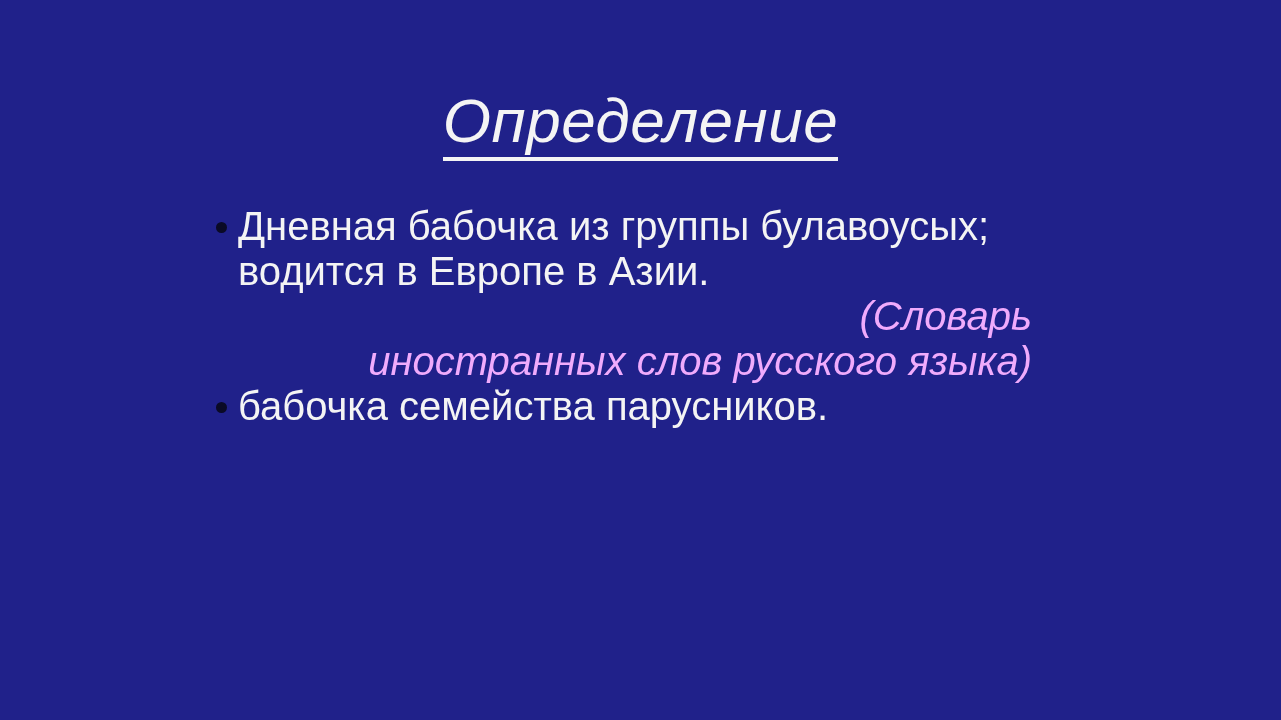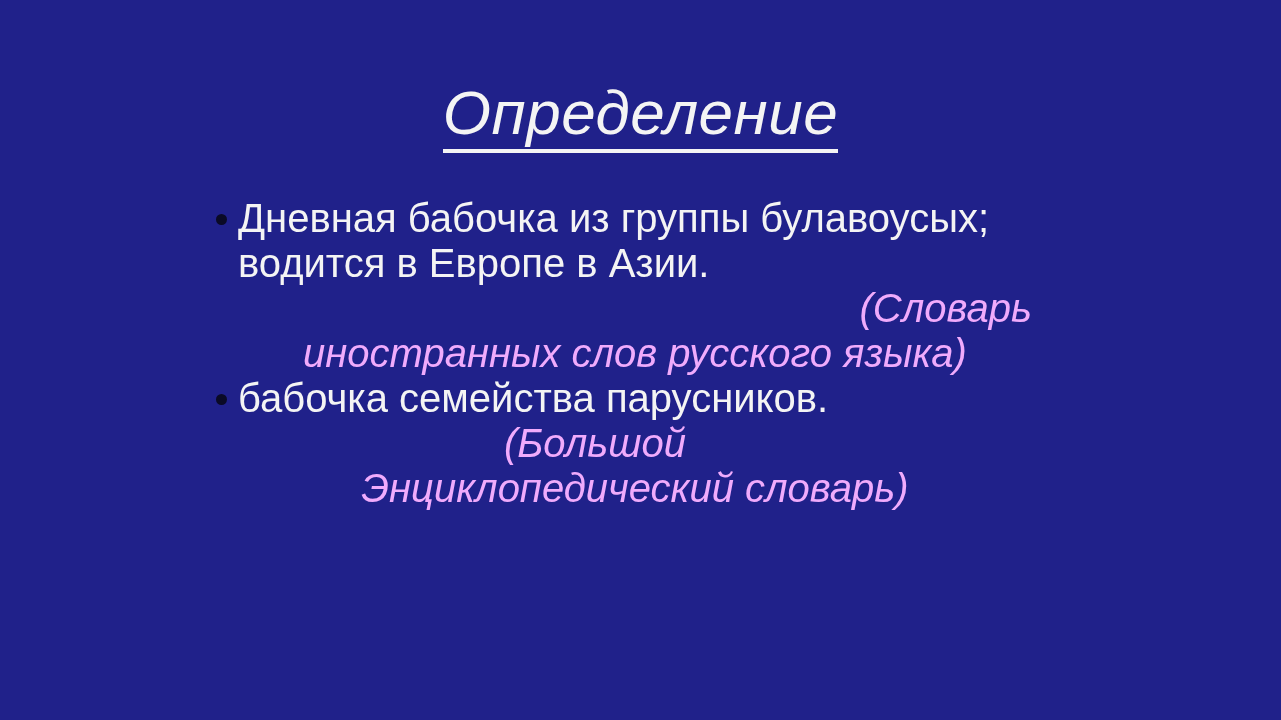--- a/index.html
+++ b/index.html
@@ -12,20 +12,21 @@
     overflow: hidden;
     font-family: "Liberation Sans", sans-serif;
     background: #20218a;
   }
   .slide {
     position: relative;
     width: 1281px;
     height: 532px;
     background: #20218a;
     box-sizing: border-box;
+    margin-top: 8px;
   }
 
   
   .title-block {
     position: absolute;
     left: 0;
     top: 38px;
     width: 1281px;
     text-align: center;
   }
@@ -82,21 +83,21 @@
     display: block;
     text-align: right;
   }
   .cite-line-indent {
     display: block;
     text-align: left;
     padding-left: 266px;
   }
   .cite-line-flush {
     display: block;
-    text-align: center;
+    text-align: right;
     padding-left: 0;
   }
 </style>
 </head>
 <body>
 
 <div class="slide" style="background: rgb(32, 33, 138);">
 
   <div class="title-block">
     <h1 class="slide-title">Определение</h1>
@@ -110,19 +111,15 @@
     </div>
     <div class="cite">
       <span class="cite-line-right">(Словарь</span>
       <span class="cite-line-flush">иностранных слов русского языка)</span>
     </div>
 
     <div class="bullet-item">
       <span class="bullet-dot" style="background: rgb(10, 10, 38);"></span>
       <span class="bullet-text">бабочка семейства парусников.</span>
     </div>
-    <div class="cite">
-      <span class="cite-line-indent">(Большой</span>
-      <span class="cite-line-flush">Энциклопедический словарь)</span>
-    </div>
 
   </div>
 </div>
 
 </body></html>

